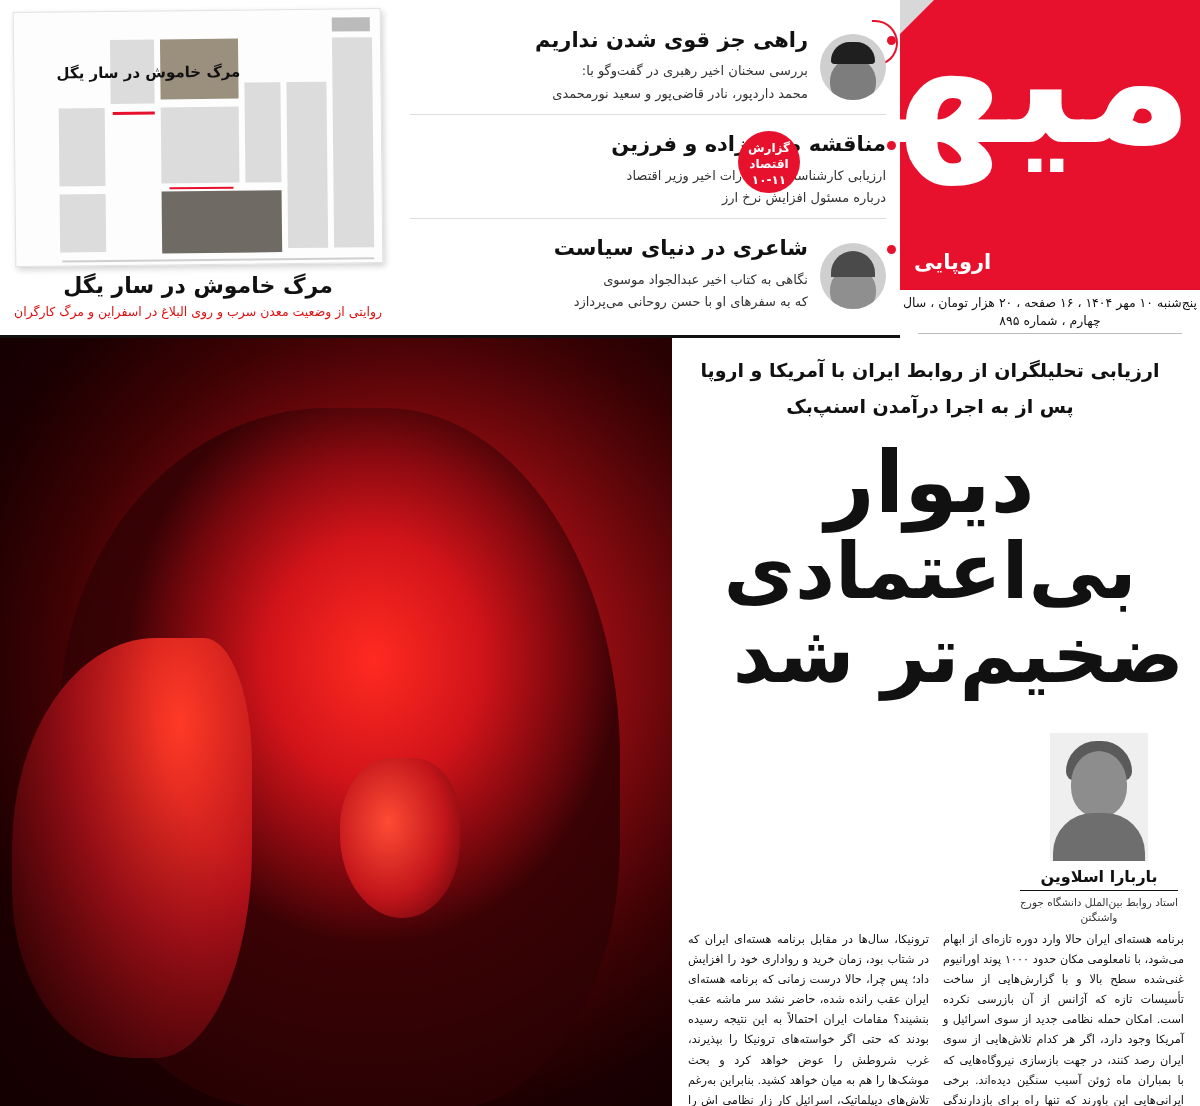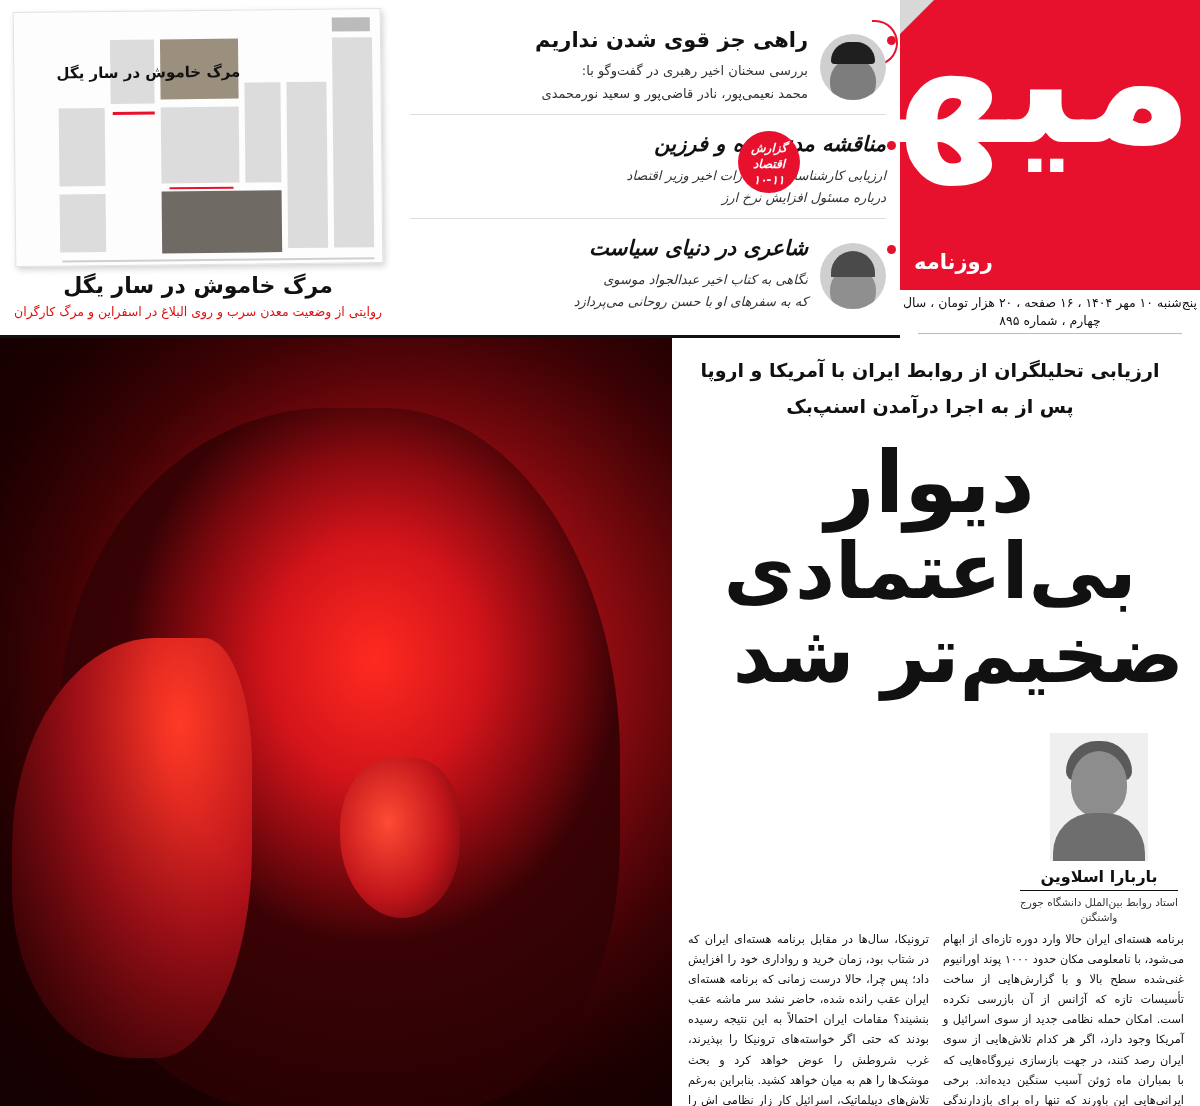--- a/index.html
+++ b/index.html
@@ -99,21 +99,21 @@
     direction: rtl;
   }
   .teaser {
     position: relative;
     display: flex;
     flex-direction: row;
     align-items: center;
     height: 104px;
     padding-top: 4px;
   }
-  .teaser + .teaser { border-top: 1px solid #ddd; font-style: italic; }
+  .teaser + .teaser { border-top: 1px solid #ddd; }
   .t-thumb {
     width: 66px; height: 66px;
     border-radius: 50%;
     overflow: hidden;
     flex: 0 0 66px;
     margin-left: 12px;
     margin-top: 6px;
     position: relative;
     background: #cfcfcf;
   }
@@ -399,40 +399,40 @@
 </head>
 <body>
 
 <div class="page">
 
   <div class="masthead">
 
     <div class="logo-block">
       <div class="logo-corner"></div>
       <div class="logo-word">میهن</div>
-      <div class="logo-sub">روزنامه</div>
+      <div class="logo-sub">اروپایی</div>
     </div>
     <div class="logo-date">
       <div class="dline">پنج‌شنبه ۱۰ مهر ۱۴۰۴ ، ۱۶ صفحه ، ۲۰ هزار تومان ، سال چهارم ، شماره ۸۹۵</div>
       <div class="logo-url">HAMMIHANONLINE.IR</div>
     </div>
 
     <div class="teasers">
 
       <div class="teaser">
         <div class="t-arc"></div>
         <div class="t-bullet"></div>
         <div class="t-thumb turban">
           <div class="head"></div>
             <div class="hair"></div>
         </div>
         <div class="t-body">
           <div class="t-title">راهی جز قوی شدن نداریم</div>
           <div class="t-desc" style="white-space:pre-line">بررسی سخنان اخیر رهبری در گفت‌وگو با:
-محمد نعیمی‌پور، نادر قاضی‌پور و سعید نورمحمدی</div>
+محمد دارد‌پور، نادر قاضی‌پور و سعید نورمحمدی</div>
         </div>
       </div>
 
       <div class="teaser">
         <div class="t-bullet"></div>
         <div class="badge">
           <span>گزارش</span>
           <span>اقتصاد</span>
           <span>۱۰-۱۱</span>
         </div>

